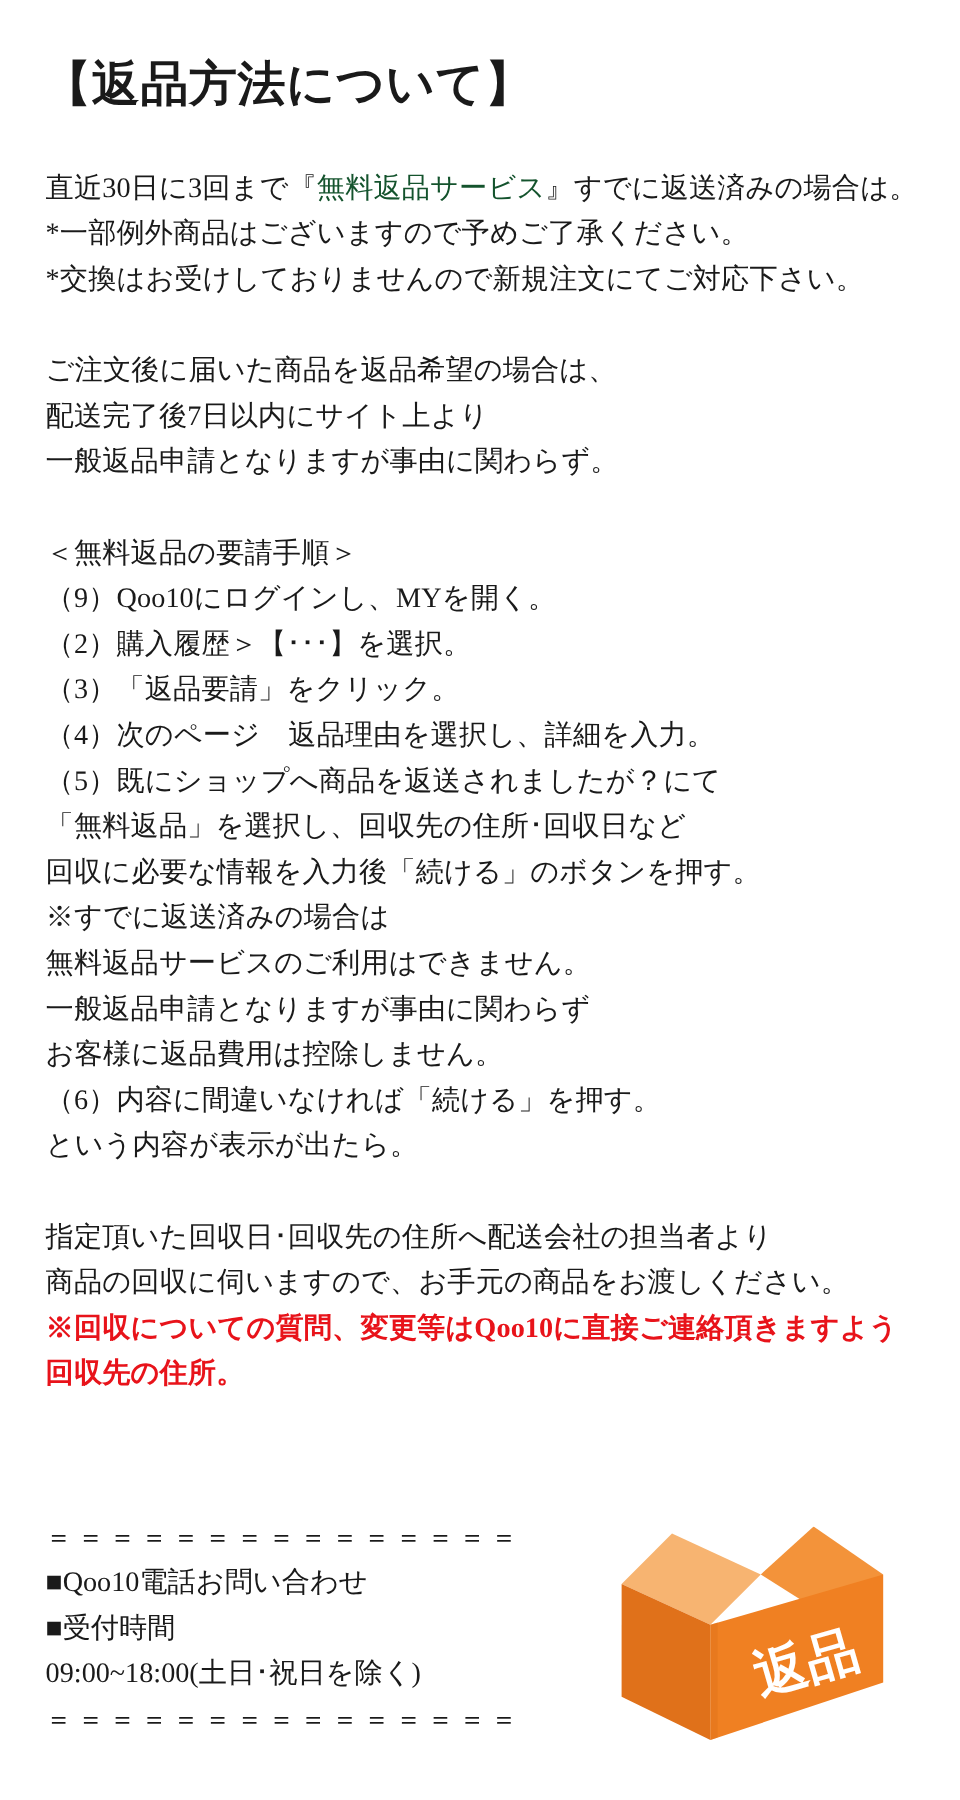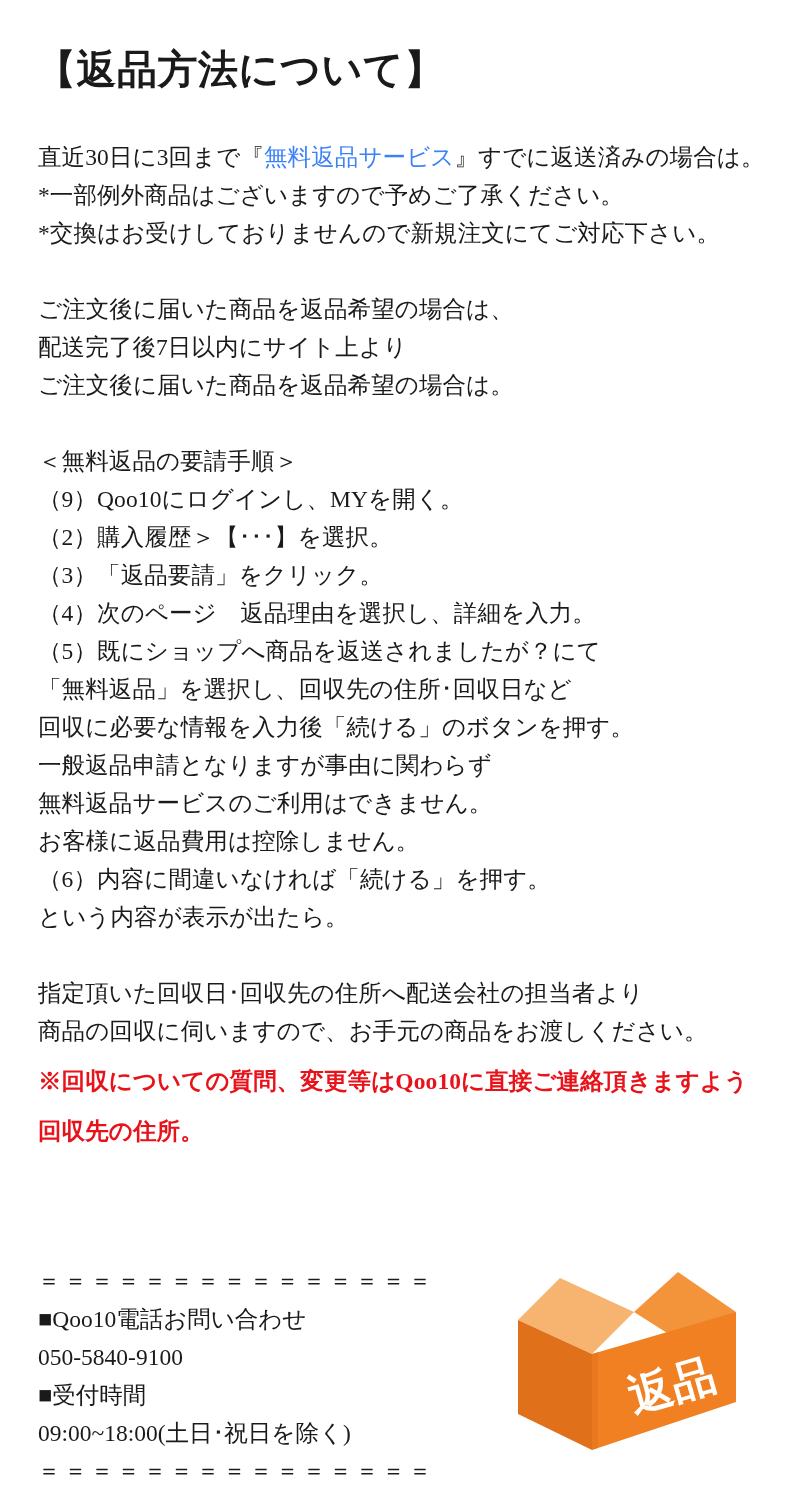--- a/index.html
+++ b/index.html
@@ -41,27 +41,26 @@
     line-height: 38px;
     letter-spacing: 0.1px;
   }
   .line {
     white-space: nowrap;
   }
   .spacer {
     height: 38px;
   }
   .red {
-    color: #3b82f6;
+    color: #14532d;
   }
   .red-line {
     color: #e8131a;
     font-weight: bold;
     white-space: nowrap;
-    margin-top: 12px;
   }
   .contact-block {
     position: absolute;
     left: 38px;
     top: 1262px;
     width: 470px;
     font-size: 23.5px;
     line-height: 38px;
   }
   .dashrule {
@@ -91,51 +90,51 @@
   <div class="body-block">
 
     <div class="line"><span>直近30日に3回まで『</span><span class="red">無料返品サービス</span><span>』すでに返送済みの場合は。</span></div>
     <div class="line">*一部例外商品はございますので予めご了承ください。</div>
     <div class="line">*交換はお受けしておりませんので新規注文にてご対応下さい。</div>
 
     <div class="spacer"></div>
 
     <div class="line">ご注文後に届いた商品を返品希望の場合は、</div>
     <div class="line">配送完了後7日以内にサイト上より</div>
-    <div class="line">ご注文後に届いた商品を返品希望の場合は。</div>
+    <div class="line">一般返品申請となりますが事由に関わらず。</div>
 
     <div class="spacer"></div>
 
     <div class="line">＜無料返品の要請手順＞</div>
     <div class="line">（9）Qoo10にログインし、MYを開く。</div>
     <div class="line">（2）購入履歴＞【･･･】を選択。</div>
     <div class="line">（3）「返品要請」をクリック。</div>
     <div class="line">（4）次のページ　返品理由を選択し、詳細を入力。</div>
     <div class="line">（5）既にショップへ商品を返送されましたが？にて</div>
     <div class="line">「無料返品」を選択し、回収先の住所･回収日など</div>
     <div class="line">回収に必要な情報を入力後「続ける」のボタンを押す。</div>
+    <div class="line">※すでに返送済みの場合は</div>
+    <div class="line">無料返品サービスのご利用はできません。</div>
     <div class="line">一般返品申請となりますが事由に関わらず</div>
-    <div class="line">無料返品サービスのご利用はできません。</div>
     <div class="line">お客様に返品費用は控除しません。</div>
     <div class="line">（6）内容に間違いなければ「続ける」を押す。</div>
     <div class="line">という内容が表示が出たら。</div>
 
     <div class="spacer"></div>
 
     <div class="line">指定頂いた回収日･回収先の住所へ配送会社の担当者より</div>
     <div class="line">商品の回収に伺いますので、お手元の商品をお渡しください。</div>
     <div class="red-line">※回収についての質問、変更等はQoo10に直接ご連絡頂きますよう</div>
     <div class="red-line">回収先の住所。</div>
 
   </div>
 
   <div class="contact-block">
     <div class="dashrule">＝＝＝＝＝＝＝＝＝＝＝＝＝＝＝</div>
     <div class="line">■Qoo10電話お問い合わせ</div>
-    <div class="line">050-5840-9100</div>
     <div class="line">■受付時間</div>
     <div class="line">09:00~18:00(土日･祝日を除く)</div>
     <div class="dashrule">＝＝＝＝＝＝＝＝＝＝＝＝＝＝＝</div>
   </div>
 
   <div class="parcel">
     <svg width="235" height="190" viewBox="0 0 235 190" xmlns="http://www.w3.org/2000/svg">
 
       <polygon points="10,48 52,6 126,40 84,82" fill="#F7B471"></polygon>
 

